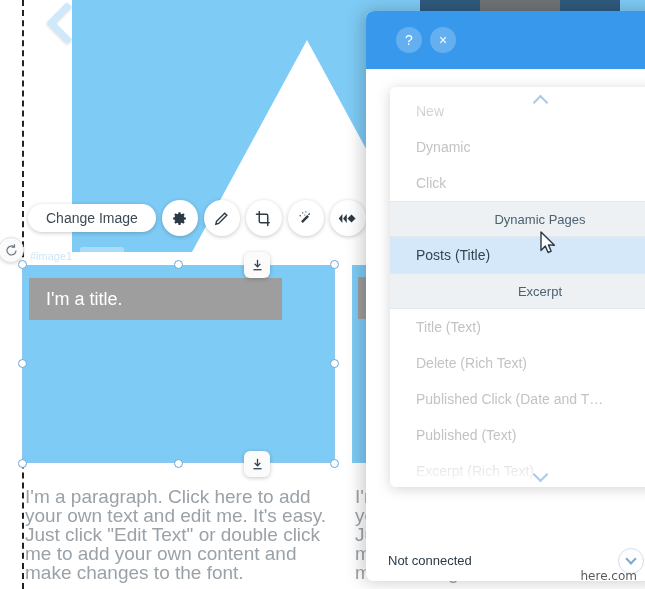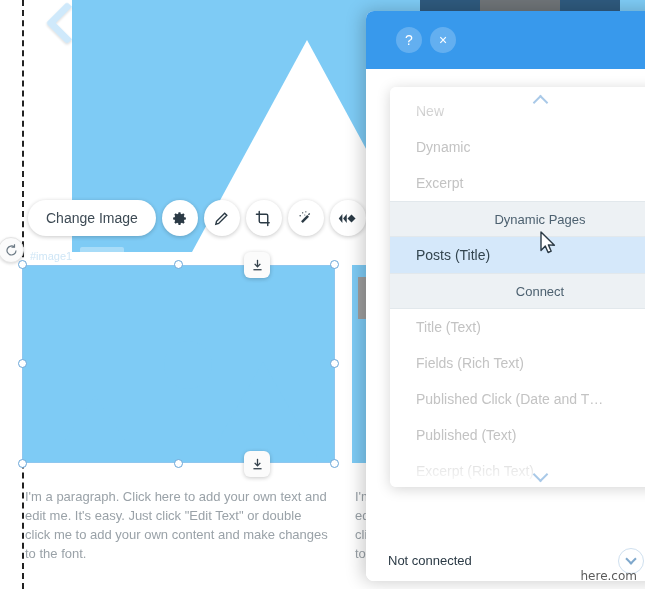--- a/index.html
+++ b/index.html
@@ -141,34 +141,34 @@
     width: 44px; height: 18px; background: rgba(255,255,255,.33);
     display:flex; align-items:center; justify-content:center; border-radius:2px;
   }
 
   
   .toolbar {
     position: absolute; left: 28px; top: 199px; height: 38px;
     display: flex; align-items: center; gap: 6px; z-index: 40;
   }
   .tb-pill {
-    height: 36px; padding: 0 18px; border-radius: 18px;
+    height: 28px; padding: 0 18px; border-radius: 18px;
     background: #fff; box-shadow: 0 1px 4px rgba(0,0,0,.22);
     display: flex; align-items: center; font-size: 14px; color: #3d4a54;
   }
   .tb-btn {
     width: 36px; height: 36px; border-radius: 50%;
     background: #fff; box-shadow: 0 1px 4px rgba(0,0,0,.22);
     display: flex; align-items: center; justify-content: center;
     color: #2b3a45;
   }
 
   
   .para {
-    position: absolute; font-size: 13px; line-height: 19px; color: #9aa2a8;
+    position: absolute; font-size: 19px; line-height: 19px; color: #9aa2a8;
     width: 305px;
   }
   .para1 { left: 25px; top: 487px; }
   .para2 { left: 355px; top: 487px; }
 
   
   .modal {
     position: absolute; left: 366px; top: 11px; width: 300px; height: 570px;
     background: #fff; border-radius: 8px 0 0 8px;
     box-shadow: -3px 0 18px rgba(0,0,0,.22);
@@ -291,20 +291,23 @@
       <div class="inner-white2"></div>
       <div class="title-bar2"></div>
     </div>
 
     <div class="img-comp">
       <div class="inner-white"></div>
       <div class="mtn"></div>
       <div class="mtn2"></div>
       <div class="circ"></div>
       <div class="bottom-fill"></div>
+      <div class="title-bar">
+        <span>I'm a title.</span>
+      </div>
     </div>
 
     <div class="handle" style="left:18px;  top:260px;"></div>
     <div class="handle" style="left:174px; top:260px;"></div>
     <div class="handle" style="left:330px; top:260px;"></div>
     <div class="handle" style="left:18px;  top:359px;"></div>
     <div class="handle" style="left:330px; top:359px;"></div>
     <div class="handle" style="left:18px;  top:459px;"></div>
     <div class="handle" style="left:174px; top:459px;"></div>
     <div class="handle" style="left:330px; top:459px;"></div>
@@ -404,36 +407,36 @@
           </div>
 
         <div style="padding-top:6px;">
           <div class="dd-item disabled">
             <span>New</span>
           </div>
           <div class="dd-item disabled">
             <span>Dynamic</span>
           </div>
           <div class="dd-item disabled">
-            <span>Excerpt</span>
+            <span>Click</span>
           </div>
           <div class="dd-section">
             <span>Dynamic Pages</span>
           </div>
           <div class="dd-item selected">
             <span>Posts (Title)</span>
           </div>
           <div class="dd-section">
-            <span>Connect</span>
+            <span>Excerpt</span>
           </div>
           <div class="dd-item disabled">
             <span>Title (Text)</span>
           </div>
           <div class="dd-item disabled">
-            <span>Fields (Rich Text)</span>
+            <span>Delete (Rich Text)</span>
           </div>
           <div class="dd-item disabled">
             <span>Published Click (Date and T…</span>
           </div>
           <div class="dd-item disabled">
             <span>Published (Text)</span>
           </div>
           <div class="dd-item disabled">
             <span>Excerpt (Rich Text)</span>
           </div>

